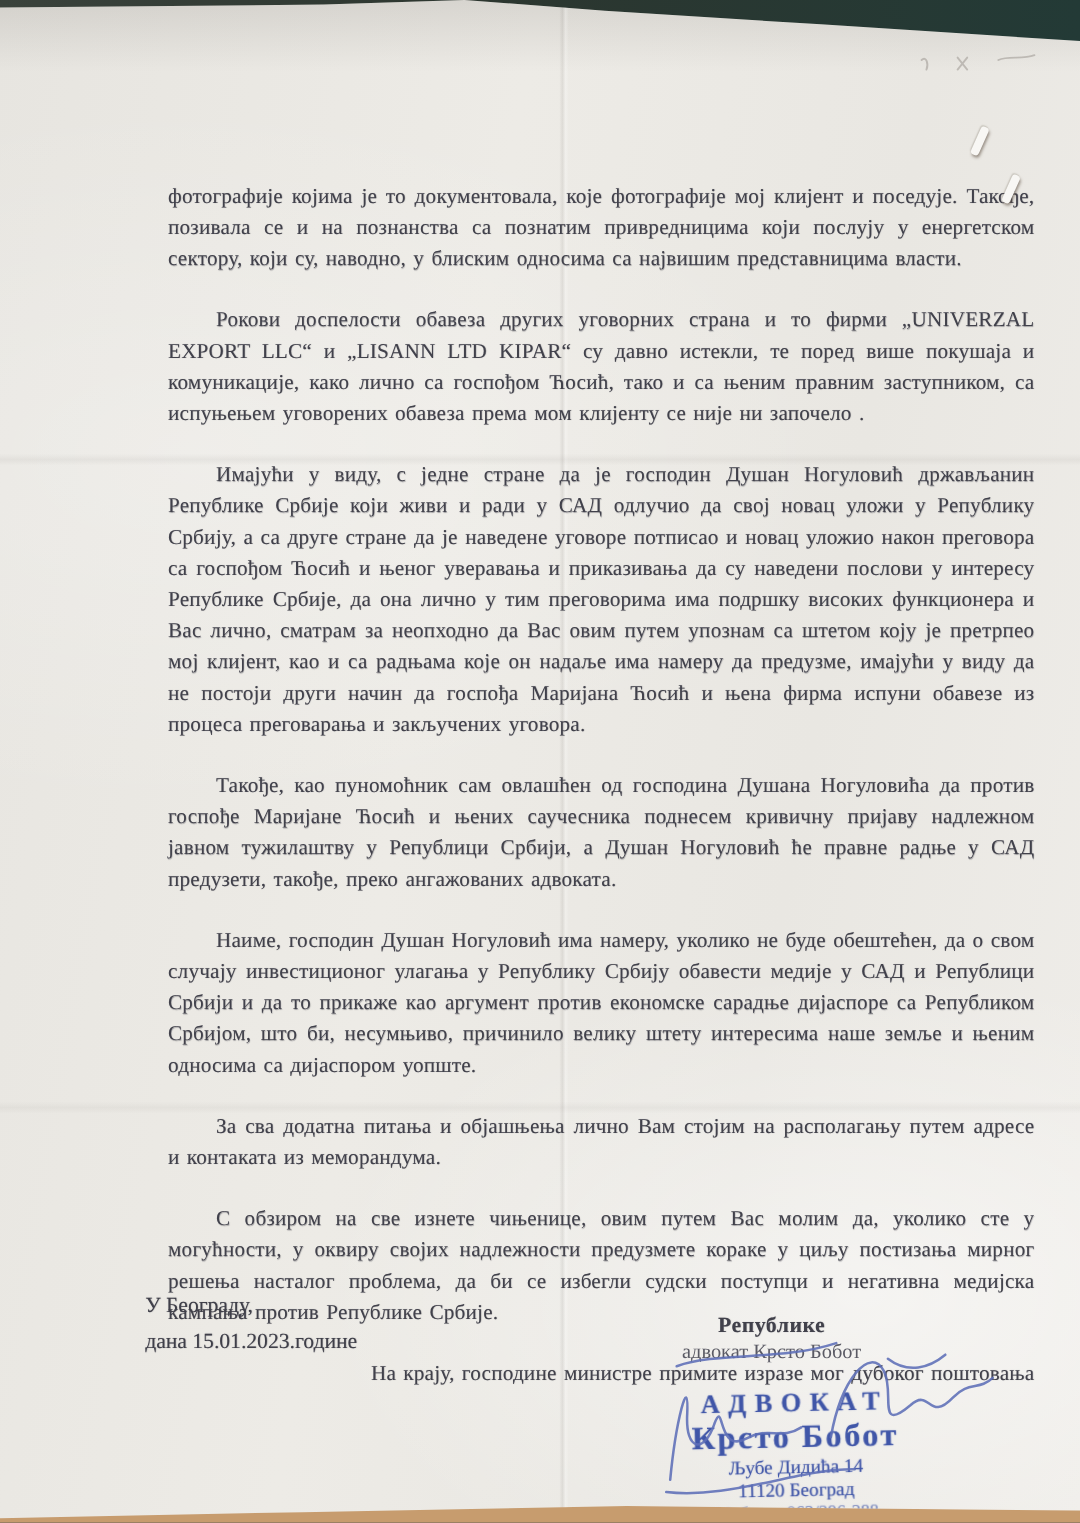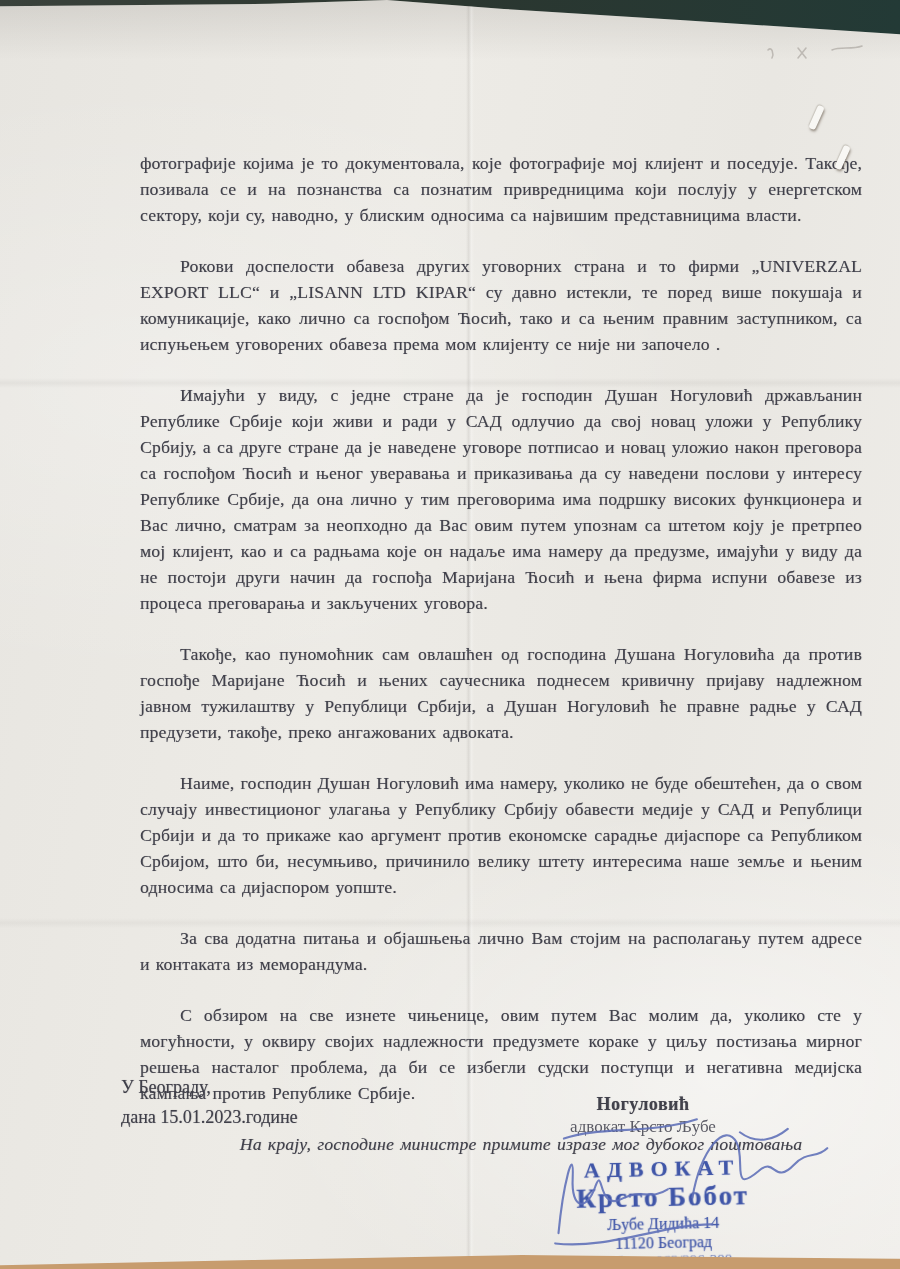--- a/index.html
+++ b/index.html
@@ -28,21 +28,21 @@
   .shadow-top{position:absolute;left:0;top:0;width:100%;height:60px;
     background:linear-gradient(180deg,rgba(120,115,108,.18),rgba(0,0,0,0));}
 
   .body-text{position:absolute;left:140px;top:150px;width:722px;color:#41414b;}
   .body-text p{
     margin:0 0 25px 0;font-size:17.6px;line-height:26px;text-align:justify;
     letter-spacing:.2px;word-spacing:1.5px;
     text-shadow:.4px .4px .7px rgba(70,70,80,.45);
   }
   .body-text p.indent{text-indent:40px;}
-  .body-text p.last{text-align:center;font-style:italic;}
+  .body-text p.last{text-align:right;}
 
   .closing-left{position:absolute;left:121px;top:1072px;color:#3f3f49;
     font-size:18px;line-height:30px;text-shadow:.4px .4px .8px rgba(70,70,80,.5);}
   .sig-block{position:absolute;left:528px;top:1094px;width:230px;text-align:center;color:#41414b;}
   .sig-title{font-weight:bold;font-size:18px;letter-spacing:.5px;text-shadow:.4px .4px .7px rgba(70,70,80,.5);}
   .sig-name{font-size:17px;color:#5a5a64;margin-top:2px;filter:blur(.2px);}
 
   .stamp{position:absolute;left:518px;top:1156px;width:290px;text-align:center;
     color:#4056a8;transform:rotate(-1.2deg);filter:blur(.3px);
     text-shadow:0 0 1px rgba(64,86,168,.55);}
@@ -83,22 +83,22 @@
       <p class="indent">С обзиром на све изнете чињенице, овим путем Вас молим да, уколико сте у могућности, у оквиру својих надлежности предузмете кораке у циљу постизања мирног решења насталог проблема, да би се избегли судски поступци и негативна медијска кампања против Републике Србије.</p>
       <p class="indent last">На крају, господине министре примите изразе мог дубоког поштовања</p>
     </div>
 
     <div class="closing-left">
       <div>У Београду,</div>
       <div>дана 15.01.2023.године</div>
     </div>
 
     <div class="sig-block">
-      <div class="sig-title">Ногуловић</div>
-      <div class="sig-name">адвокат Крсто Љубе</div>
+      <div class="sig-title">Републике</div>
+      <div class="sig-name">адвокат Крсто Бобот</div>
     </div>
 
     <div class="stamp">
       <div class="stamp-l1">АДВОКАТ</div>
       <div class="stamp-l2">Крсто Бобот</div>
       <div class="stamp-l3">Љубе Дидића 14</div>
       <div class="stamp-l4">11120 Београд</div>
       <div class="stamp-l5">Моб.тел. 063/396-388</div>
     </div>
 

